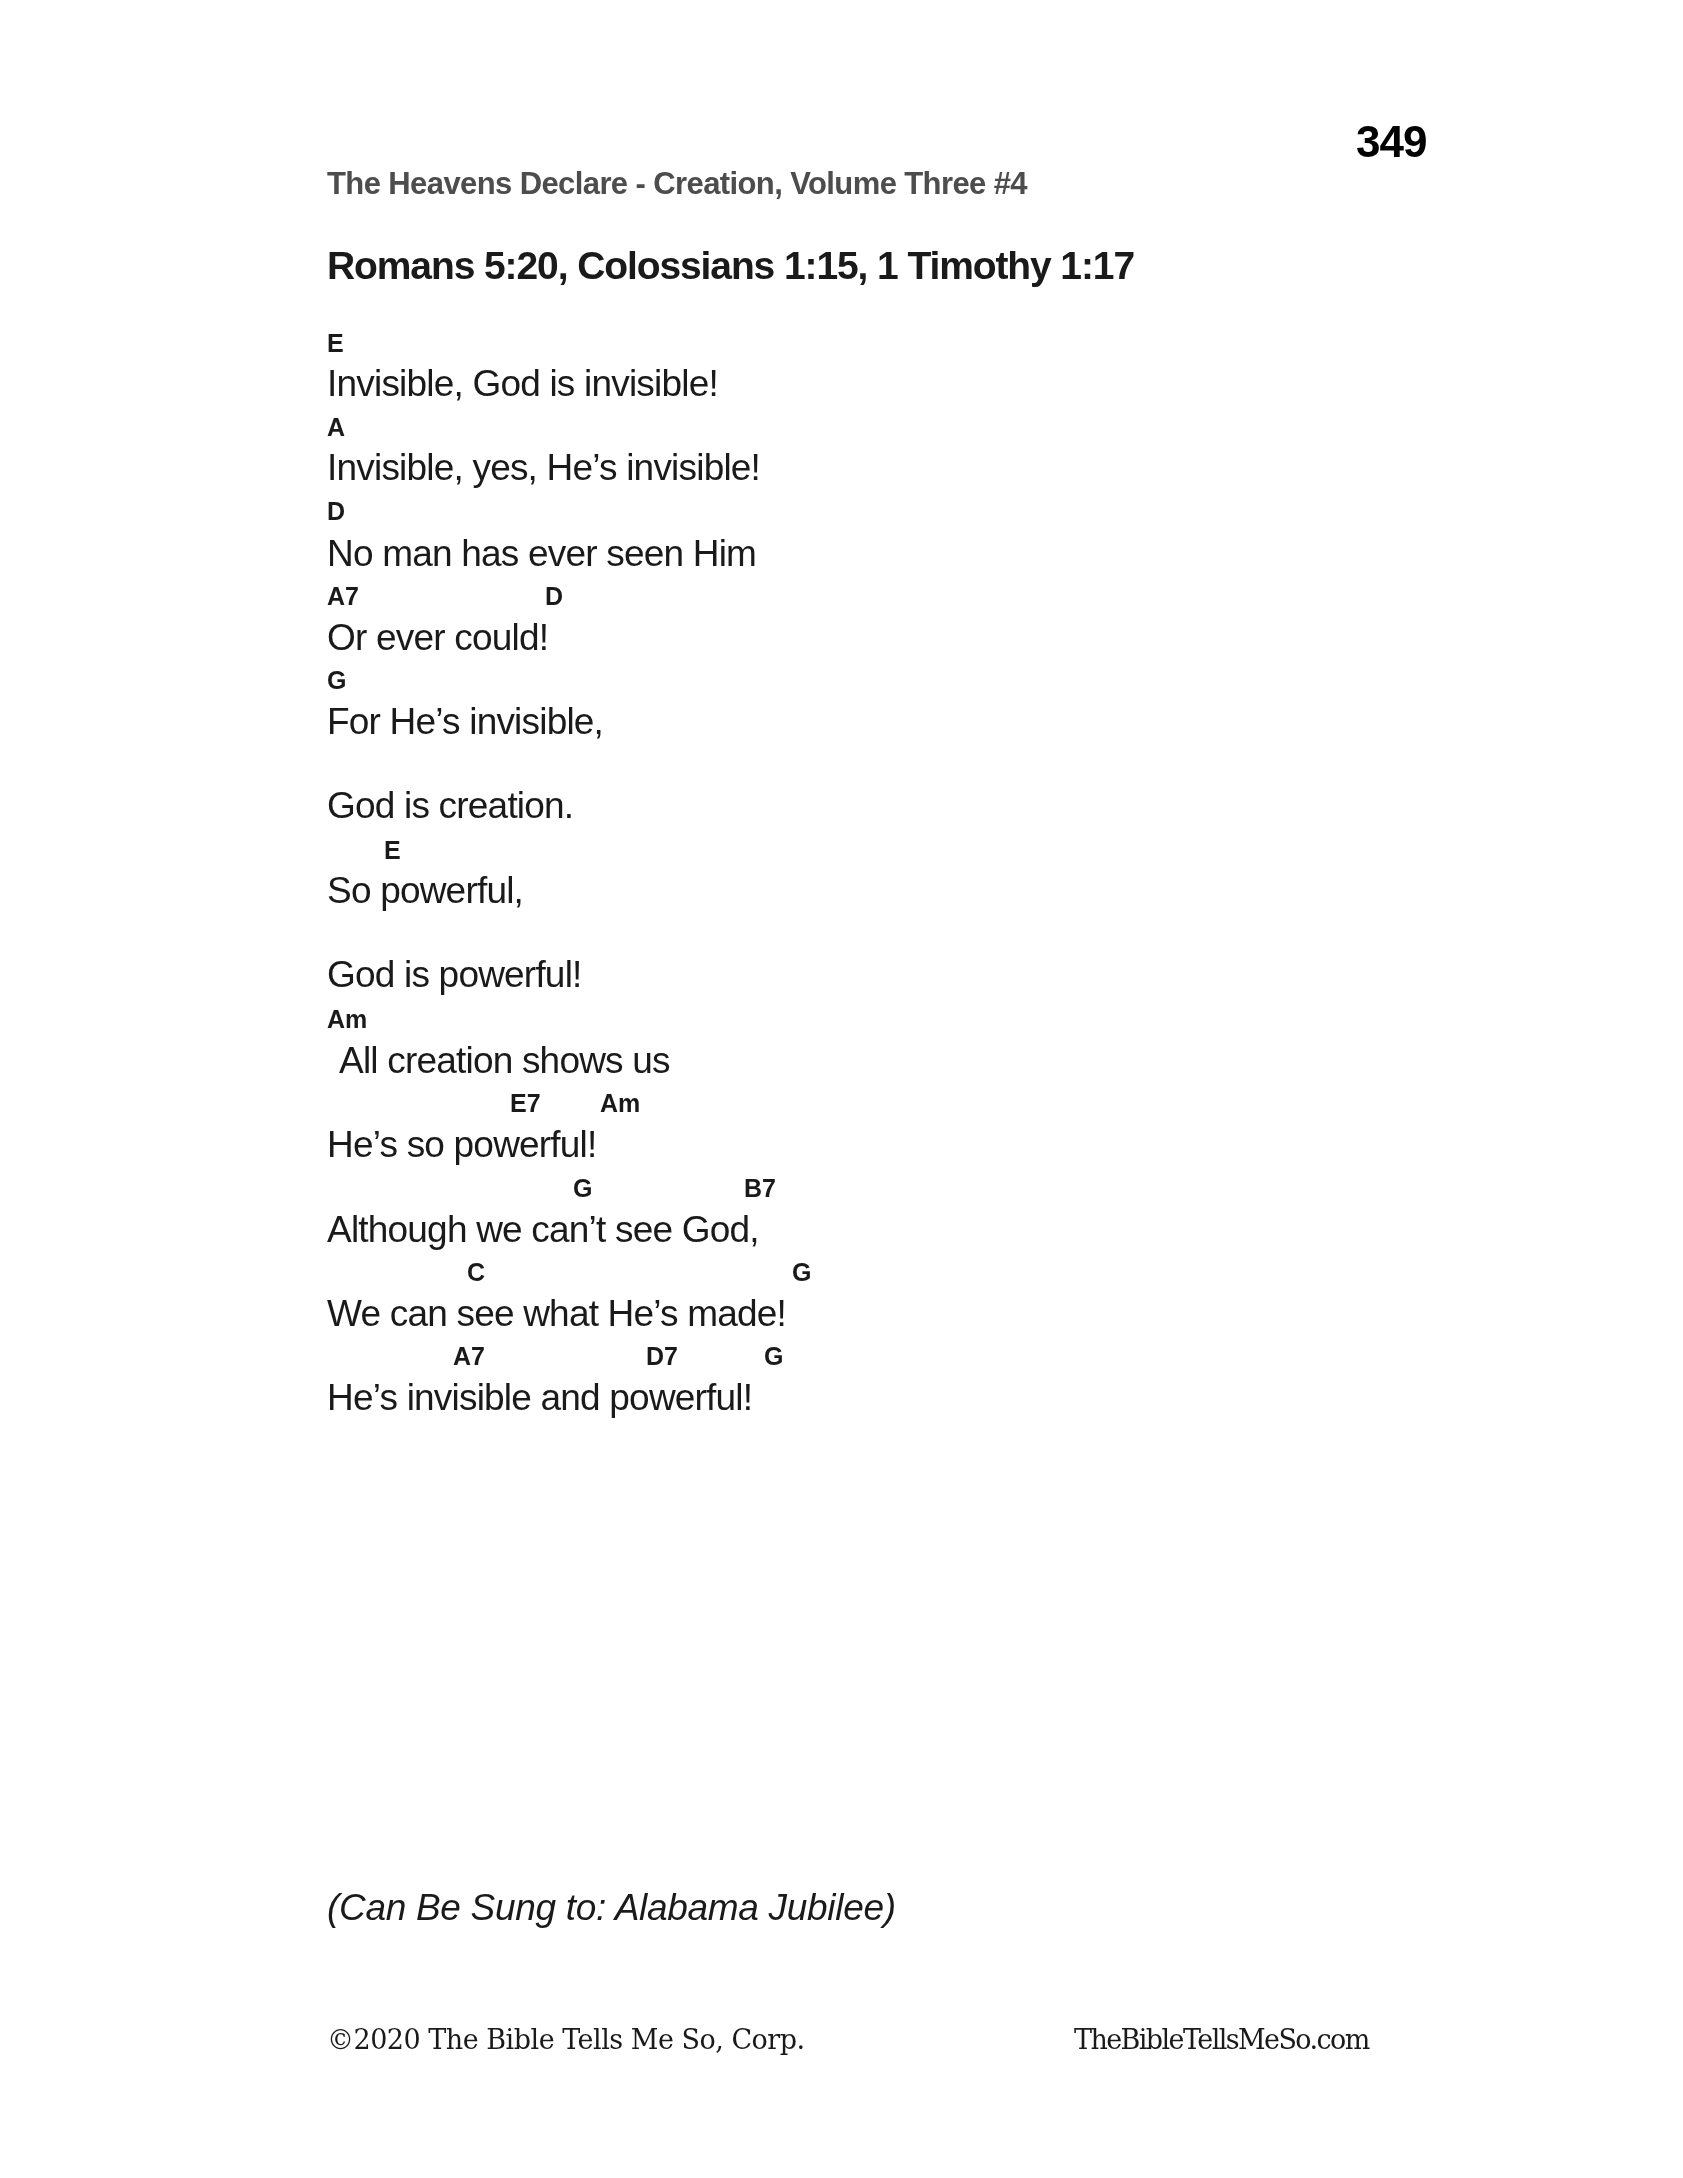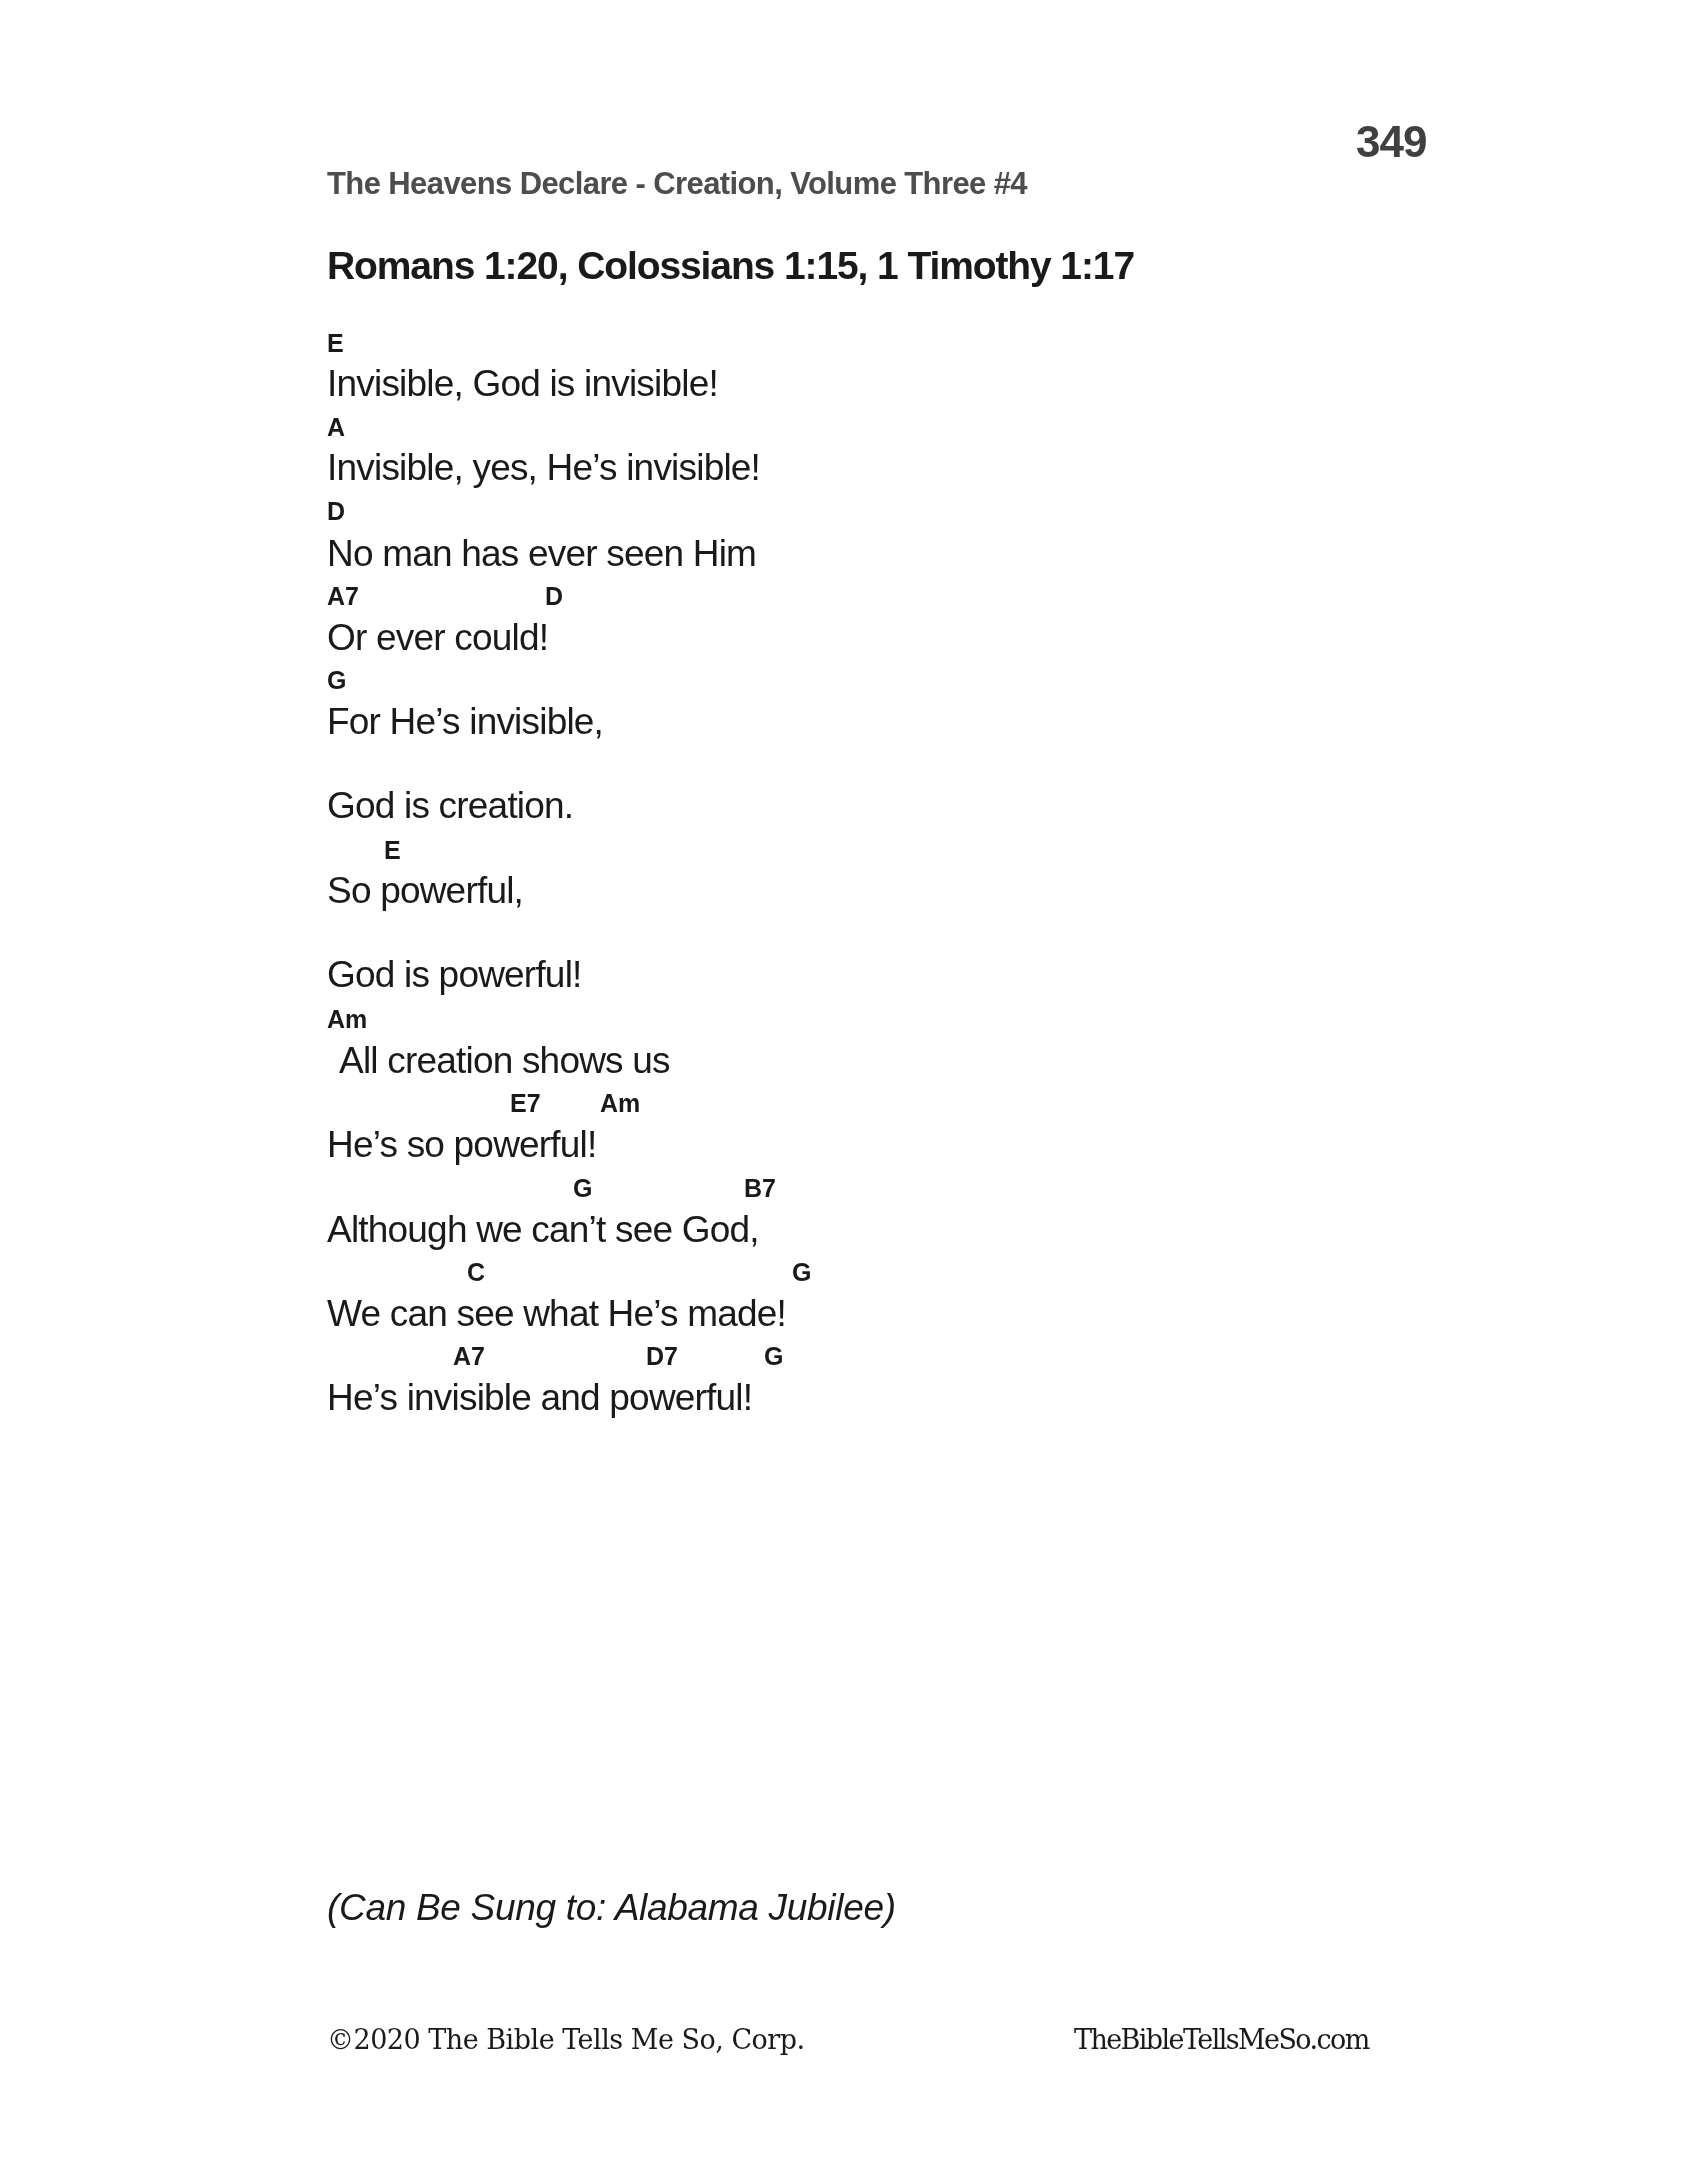--- a/index.html
+++ b/index.html
@@ -1,33 +1,33 @@
 <!DOCTYPE html>
 <html><head>
 <meta charset="utf-8">
 <style>
   html, body { margin: 0; padding: 0; background: #ffffff; }
   body { width: 1683px; height: 2178px; position: relative; overflow: hidden;
          font-family: "Liberation Sans", "DejaVu Sans", sans-serif; color: #1a1a1a; }
   .abs { position: absolute; white-space: nowrap; }
-  #page-number { left: 1356px; top: 117px; font-size: 44px; font-weight: bold; color: #404040; letter-spacing: -1px; }
+  #page-number { left: 1356px; top: 117px; font-size: 44px; font-weight: bold; color: #000000; letter-spacing: -1px; }
   #subtitle { left: 327px; top: 166px; font-size: 31px; font-weight: bold; color: #4d4d4d; letter-spacing: -0.6px; }
   #scripture { left: 327px; top: 244px; font-size: 39px; font-weight: bold; color: #1a1a1a; letter-spacing: -1.1px; }
   .chord { position: absolute; font-size: 25px; font-weight: bold; color: #1a1a1a; white-space: nowrap; }
   .lyric { position: absolute; left: 327px; font-size: 37px; color: #1a1a1a; white-space: nowrap; letter-spacing: -0.8px; }
   #tune { left: 327px; top: 1887px; font-size: 37px; font-style: italic; color: #1a1a1a; letter-spacing: -0.3px; }
   #copyright { left: 327px; top: 2024px; font-size: 27px; font-family: "DejaVu Serif", "Liberation Serif", serif; color: #1a1a1a; letter-spacing: -0.5px; }
   #website { left: 1074px; top: 2024px; font-size: 27px; font-weight: normal; font-family: "DejaVu Serif", "Liberation Serif", serif; color: #1a1a1a; letter-spacing: -1.6px; }
 </style>
 </head>
 <body>
 
 <div id="page-number" class="abs">349</div>
 <div id="subtitle" class="abs">The Heavens Declare - Creation, Volume Three #4</div>
-<div id="scripture" class="abs">Romans 1:20, Colossians 1:15, 1 Timothy 1:17</div>
+<div id="scripture" class="abs">Romans 5:20, Colossians 1:15, 1 Timothy 1:17</div>
 
 <div id="song">
 
   <div>
     <span class="chord" style="left:327px; top:329px;">E</span>
     <span class="lyric" style="top:363px;text-align:right;">Invisible, God is invisible!</span>
   </div>
 
   <div>
     <span class="chord" style="left:327px; top:413px;">A</span>

